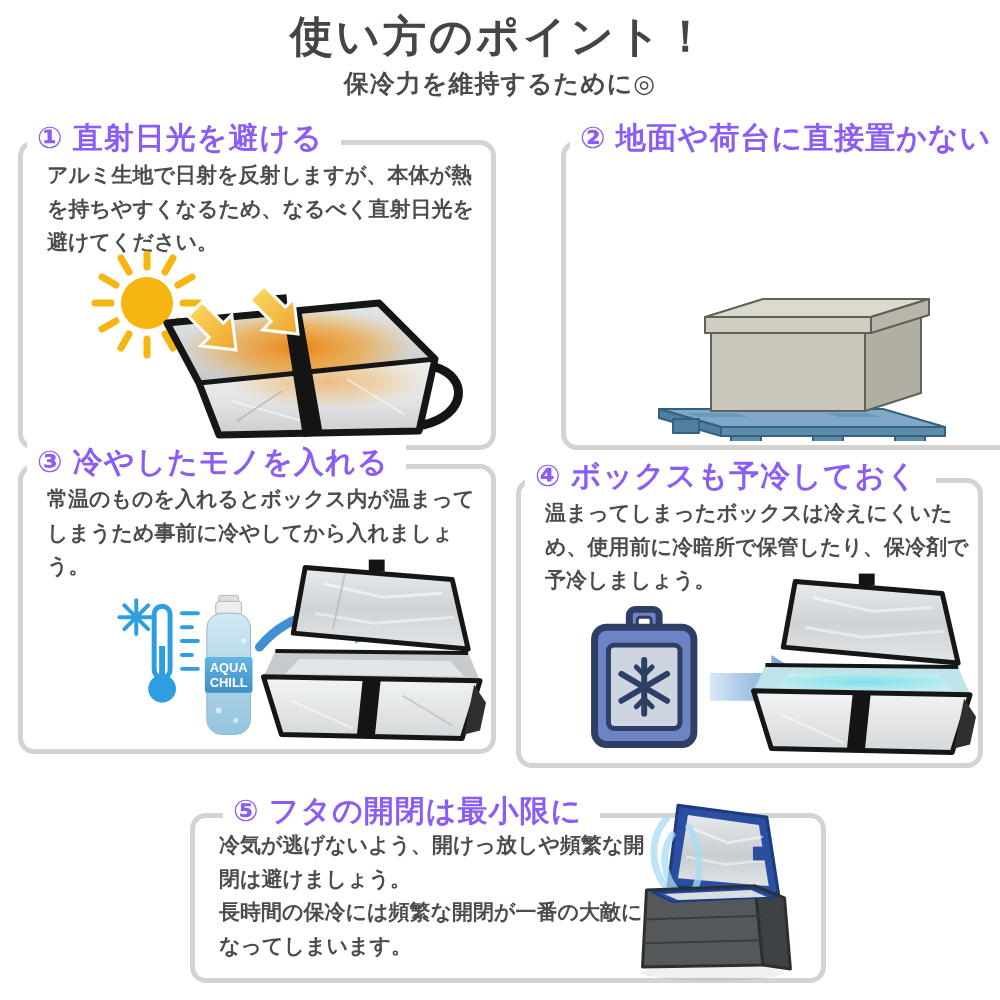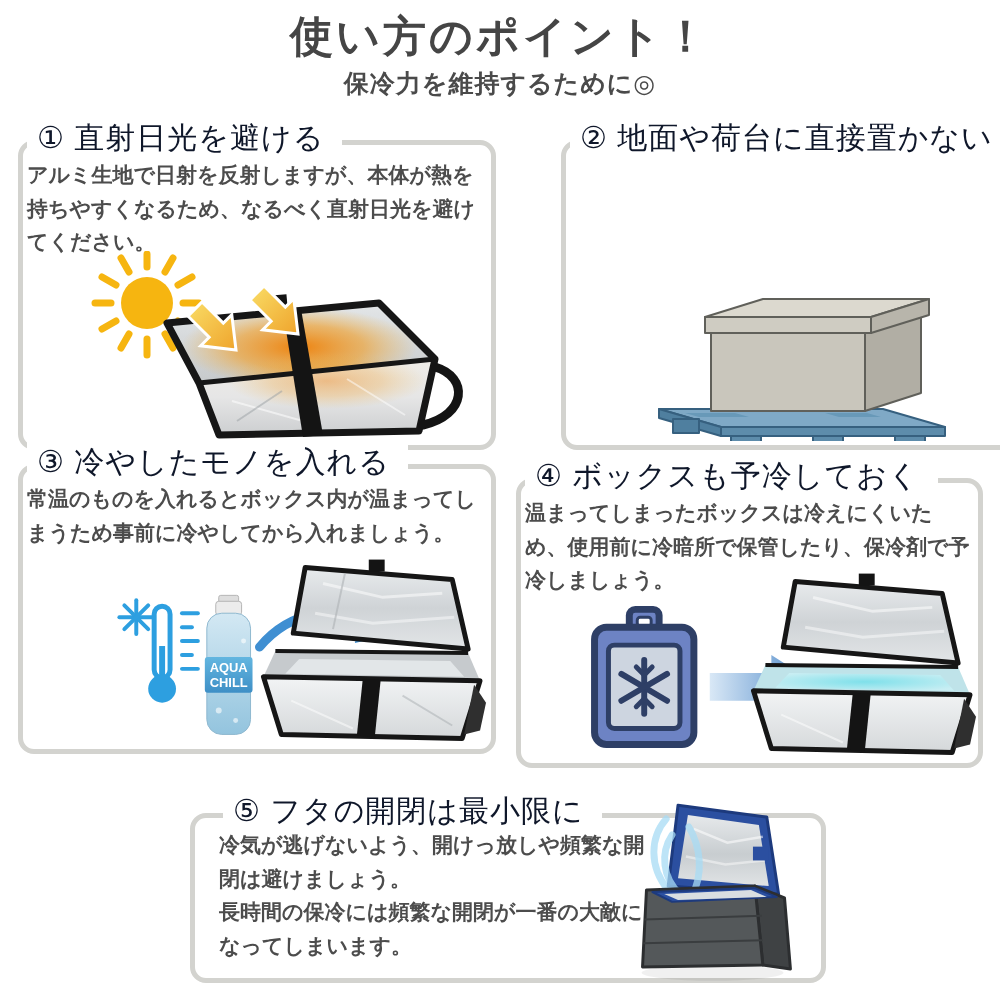--- a/index.html
+++ b/index.html
@@ -2,22 +2,22 @@
 <html><head>
 <meta charset="utf-8">
 <style>
   html,body{margin:0;padding:0;background:#ffffff;}
   body{width:1000px;height:1000px;font-family:"Liberation Sans","DejaVu Sans",sans-serif;color:#474747;overflow:hidden;}
   .page{position:relative;width:1000px;height:728px;background:#fff;}
   .title{position:absolute;top:8px;left:0;width:100%;text-align:center;font-size:43px;font-weight:900;letter-spacing:3px;color:#454545;}
   .subtitle{position:absolute;top:67px;left:0;width:100%;text-align:center;font-size:25px;font-weight:700;letter-spacing:1px;color:#4a4a4a;}
   .card{position:absolute;border:5px solid #d3d3cf;border-radius:16px;background:#fff;box-sizing:border-box;}
   .card-heading{position:absolute;top:-27px;left:4px;background:#fff;padding:0 18px 2px 10px;
-    font-size:30px;font-weight:400;color:#0f172a;white-space:nowrap;letter-spacing:1px;}
-  .card-body{padding:13px 8px 0 4px;font-size:21px;line-height:1.6;font-weight:700;color:#4c4c4c;}
+    font-size:30px;font-weight:700;color:#8b5cf6;white-space:nowrap;letter-spacing:1px;}
+  .card-body{padding:13px 8px 0 24px;font-size:21px;line-height:1.6;font-weight:700;color:#4c4c4c;}
   #card1{left:18px;top:140px;width:478px;height:310px;}
   #card2{left:516px;top:140px;width:467px;height:310px;margin-left:45px;}
   #card3{left:18px;top:464px;width:478px;height:290px;}
   #card4{left:516px;top:478px;width:467px;height:290px;}
   #card5{left:190px;top:813px;width:636px;height:170px;}
   #card5 .card-heading{left:28px;}
   .card5-body{padding:10px 0 0 24px;width:428px;font-size:21px;line-height:1.6;font-weight:700;color:#4c4c4c;}
   .illust{position:absolute;}
   #svg1{left:4px;bottom:2px;}
   #svg2{left:50%;transform:translateX(-50%);bottom:4px;}

